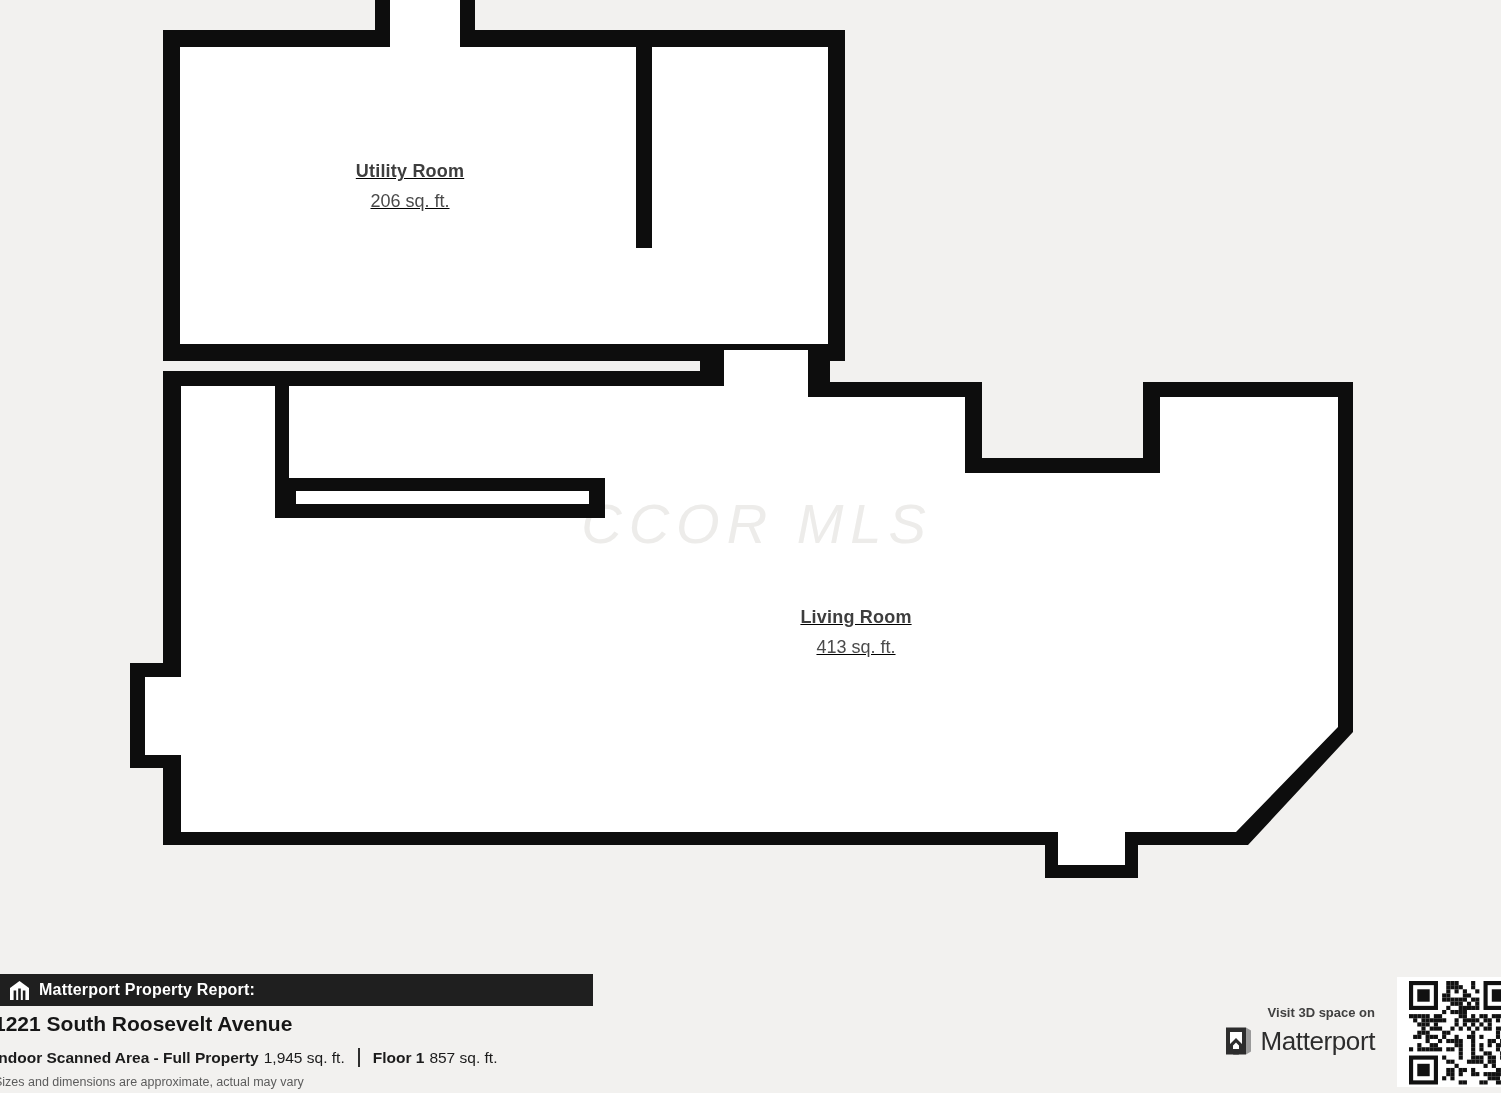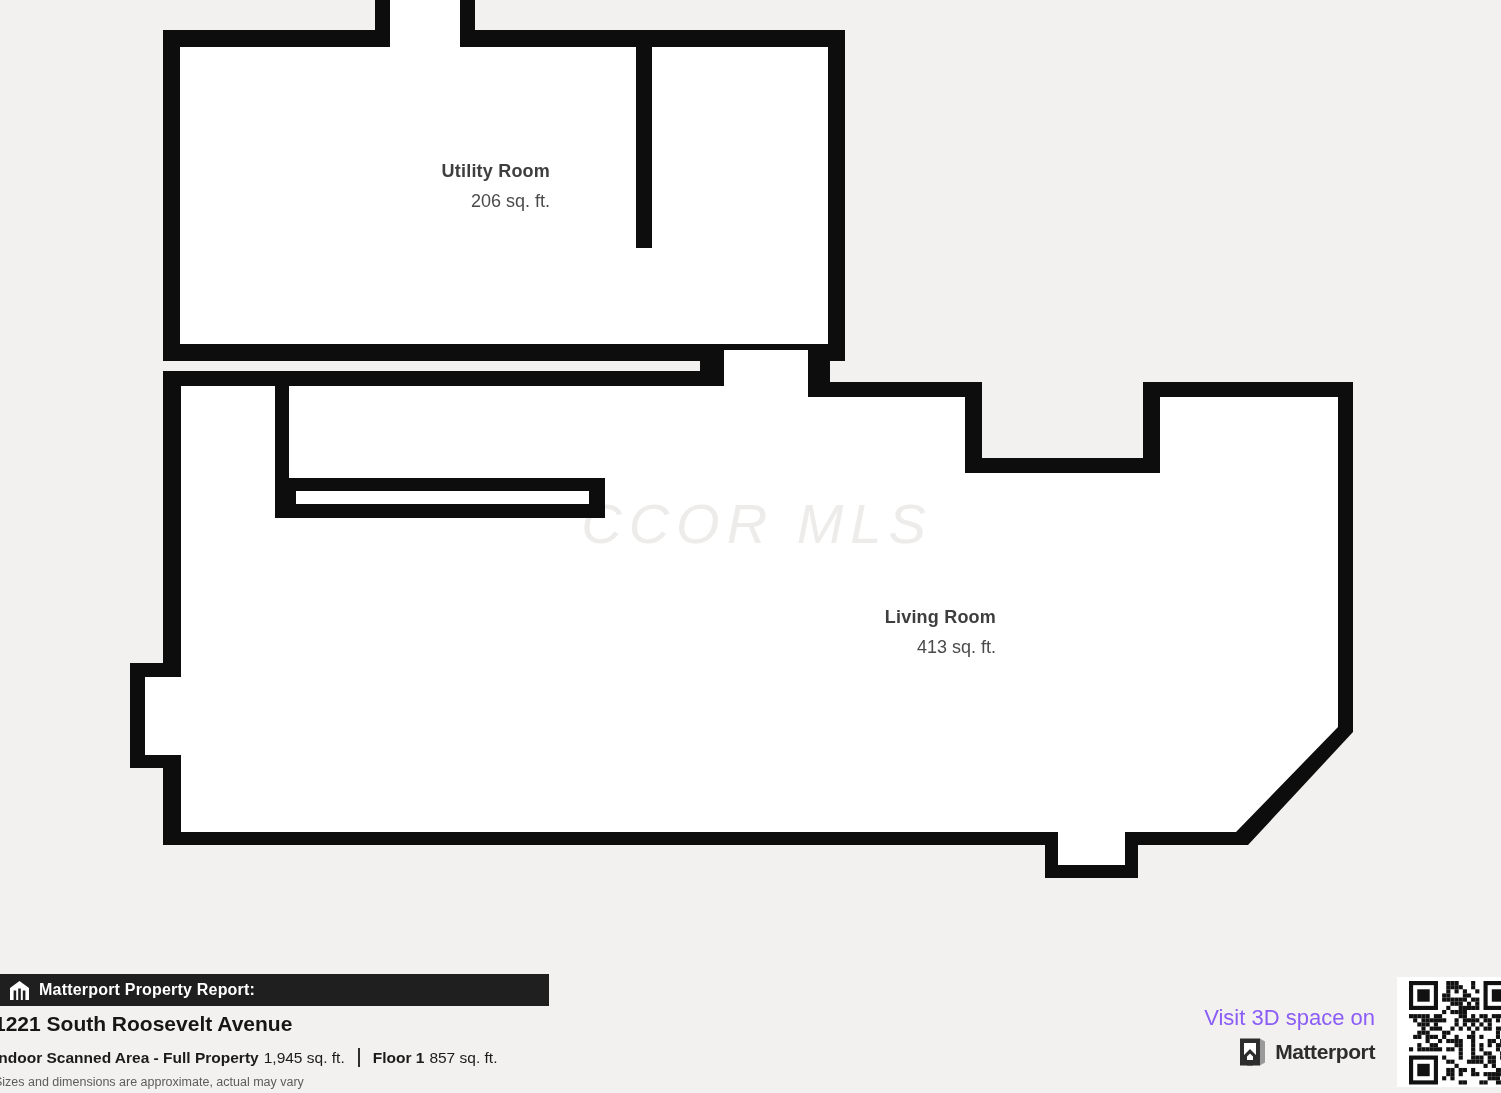--- a/index.html
+++ b/index.html
@@ -6,27 +6,27 @@
   body{
     position:relative;
     width:1501px;height:1093px;
     overflow:hidden;
     background:#f2f1ef;
     font-family:"Liberation Sans","DejaVu Sans",sans-serif;
   }
   
   #plan-svg{position:absolute;left:0;top:0;}
   .room-label{
-    position:absolute;width:280px;text-align:right;pointer-events:none;
+    position:absolute;width:280px;text-align:center;pointer-events:none;text-decoration:underline;
   }
   .room-label .rname{font-size:18px;font-weight:bold;color:#3e3e3e;letter-spacing:.2px;}
   .room-label .rarea{font-size:18px;color:#4a4a4a;margin-top:9px;}
   
   .banner{
-    position:absolute;left:0;top:974px;width:549px;height:32px;
+    position:absolute;left:0;top:974px;width:593px;height:32px;
     background:#1f1f1f;display:flex;align-items:center;gap:9px;
     padding-left:9px;box-sizing:border-box;
   }
   .banner .btxt{color:#fff;font-size:16px;font-weight:bold;letter-spacing:.2px;}
   .address{
     position:absolute;left:-6px;top:1012px;
     font-size:21px;font-weight:bold;color:#161616;white-space:nowrap;
   }
   .info-line{
     position:absolute;left:-6px;top:1048px;
@@ -38,25 +38,25 @@
     width:2px;height:19px;background:#2e2e2e;margin:0 8px;align-self:center;
   }
   .disclaimer{
     position:absolute;left:-6px;top:1075px;
     font-size:12.5px;color:#5c5c5c;white-space:nowrap;
   }
   
   .promo{
     position:absolute;left:1090px;top:1005px;width:285px;text-align:right;
   }
-  .promo .visit{font-size:22px;color:#8b5cf6;}
+  .promo .visit{font-size:13px;color:#404040;font-weight:bold;}
   .logo-row{
     margin-top:5px;display:flex;align-items:center;justify-content:flex-end;gap:8px;
   }
-  .wordmark{font-size:21px;font-weight:bold;color:#2d2d2d;letter-spacing:-0.4px;}
+  .wordmark{font-size:26px;font-weight:normal;color:#2d2d2d;letter-spacing:-0.4px;}
   .qr{
     position:absolute;left:1397px;top:977px;width:124px;height:110px;
     background:#ffffff;
   }
   .qr svg{position:absolute;left:9px;top:4px;}
 </style>
 </head>
 <body>
 
 <svg id="plan-svg" width="1501" height="1093" viewBox="0 0 1501 1093">

